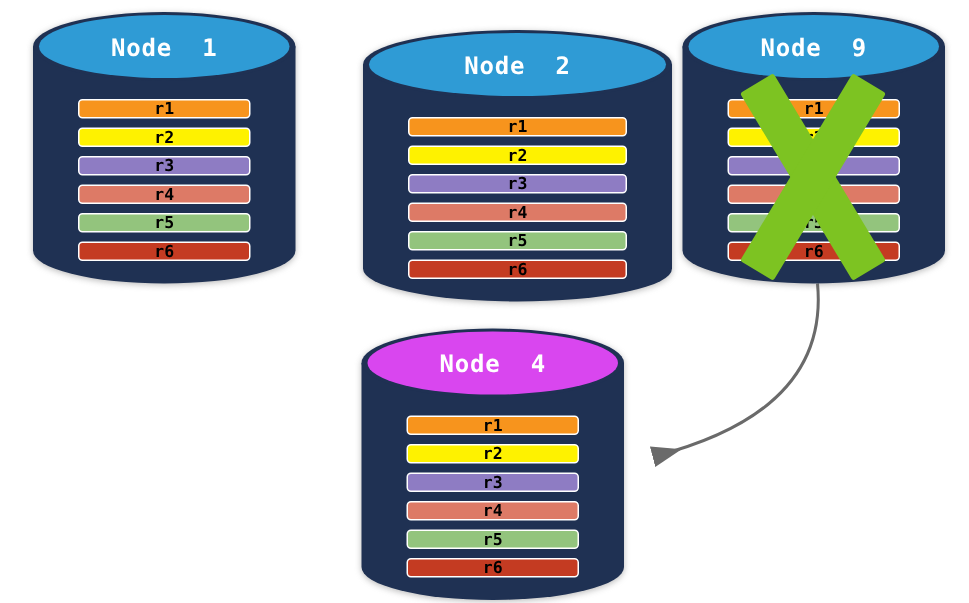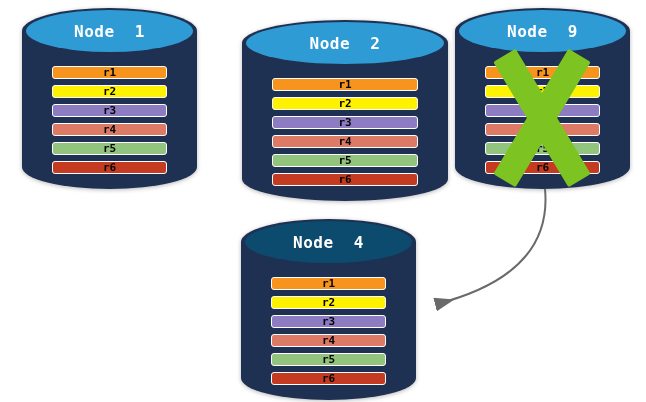--- a/index.html
+++ b/index.html
@@ -182,21 +182,21 @@
     </div>
     <div class="xmark">
       <div class="x-bar x1" style="background: rgb(125, 195, 34);"></div>
       <div class="x-bar x2" style="background: rgb(125, 195, 34);"></div>
     </div>
   </div>
 
   <div class="node" style="left:241px; top:219px;">
     <div class="cyl-body" style="background: rgb(31, 49, 83);"></div>
     <div class="cyl-rim" style="background: rgb(31, 49, 83);"></div>
-    <div class="cyl-top" style="background: #0c4a6e;">
+    <div class="cyl-top" style="background: #d946ef;">
       <span class="node-title">Node  4</span>
     </div>
     <div class="bars">
       <div class="bar" style="background: rgb(247, 148, 29);">
           <span>r1</span>
         </div>
       <div class="bar" style="background: rgb(254, 242, 0);">
           <span>r2</span>
         </div>
       <div class="bar" style="background: rgb(142, 124, 195);">

